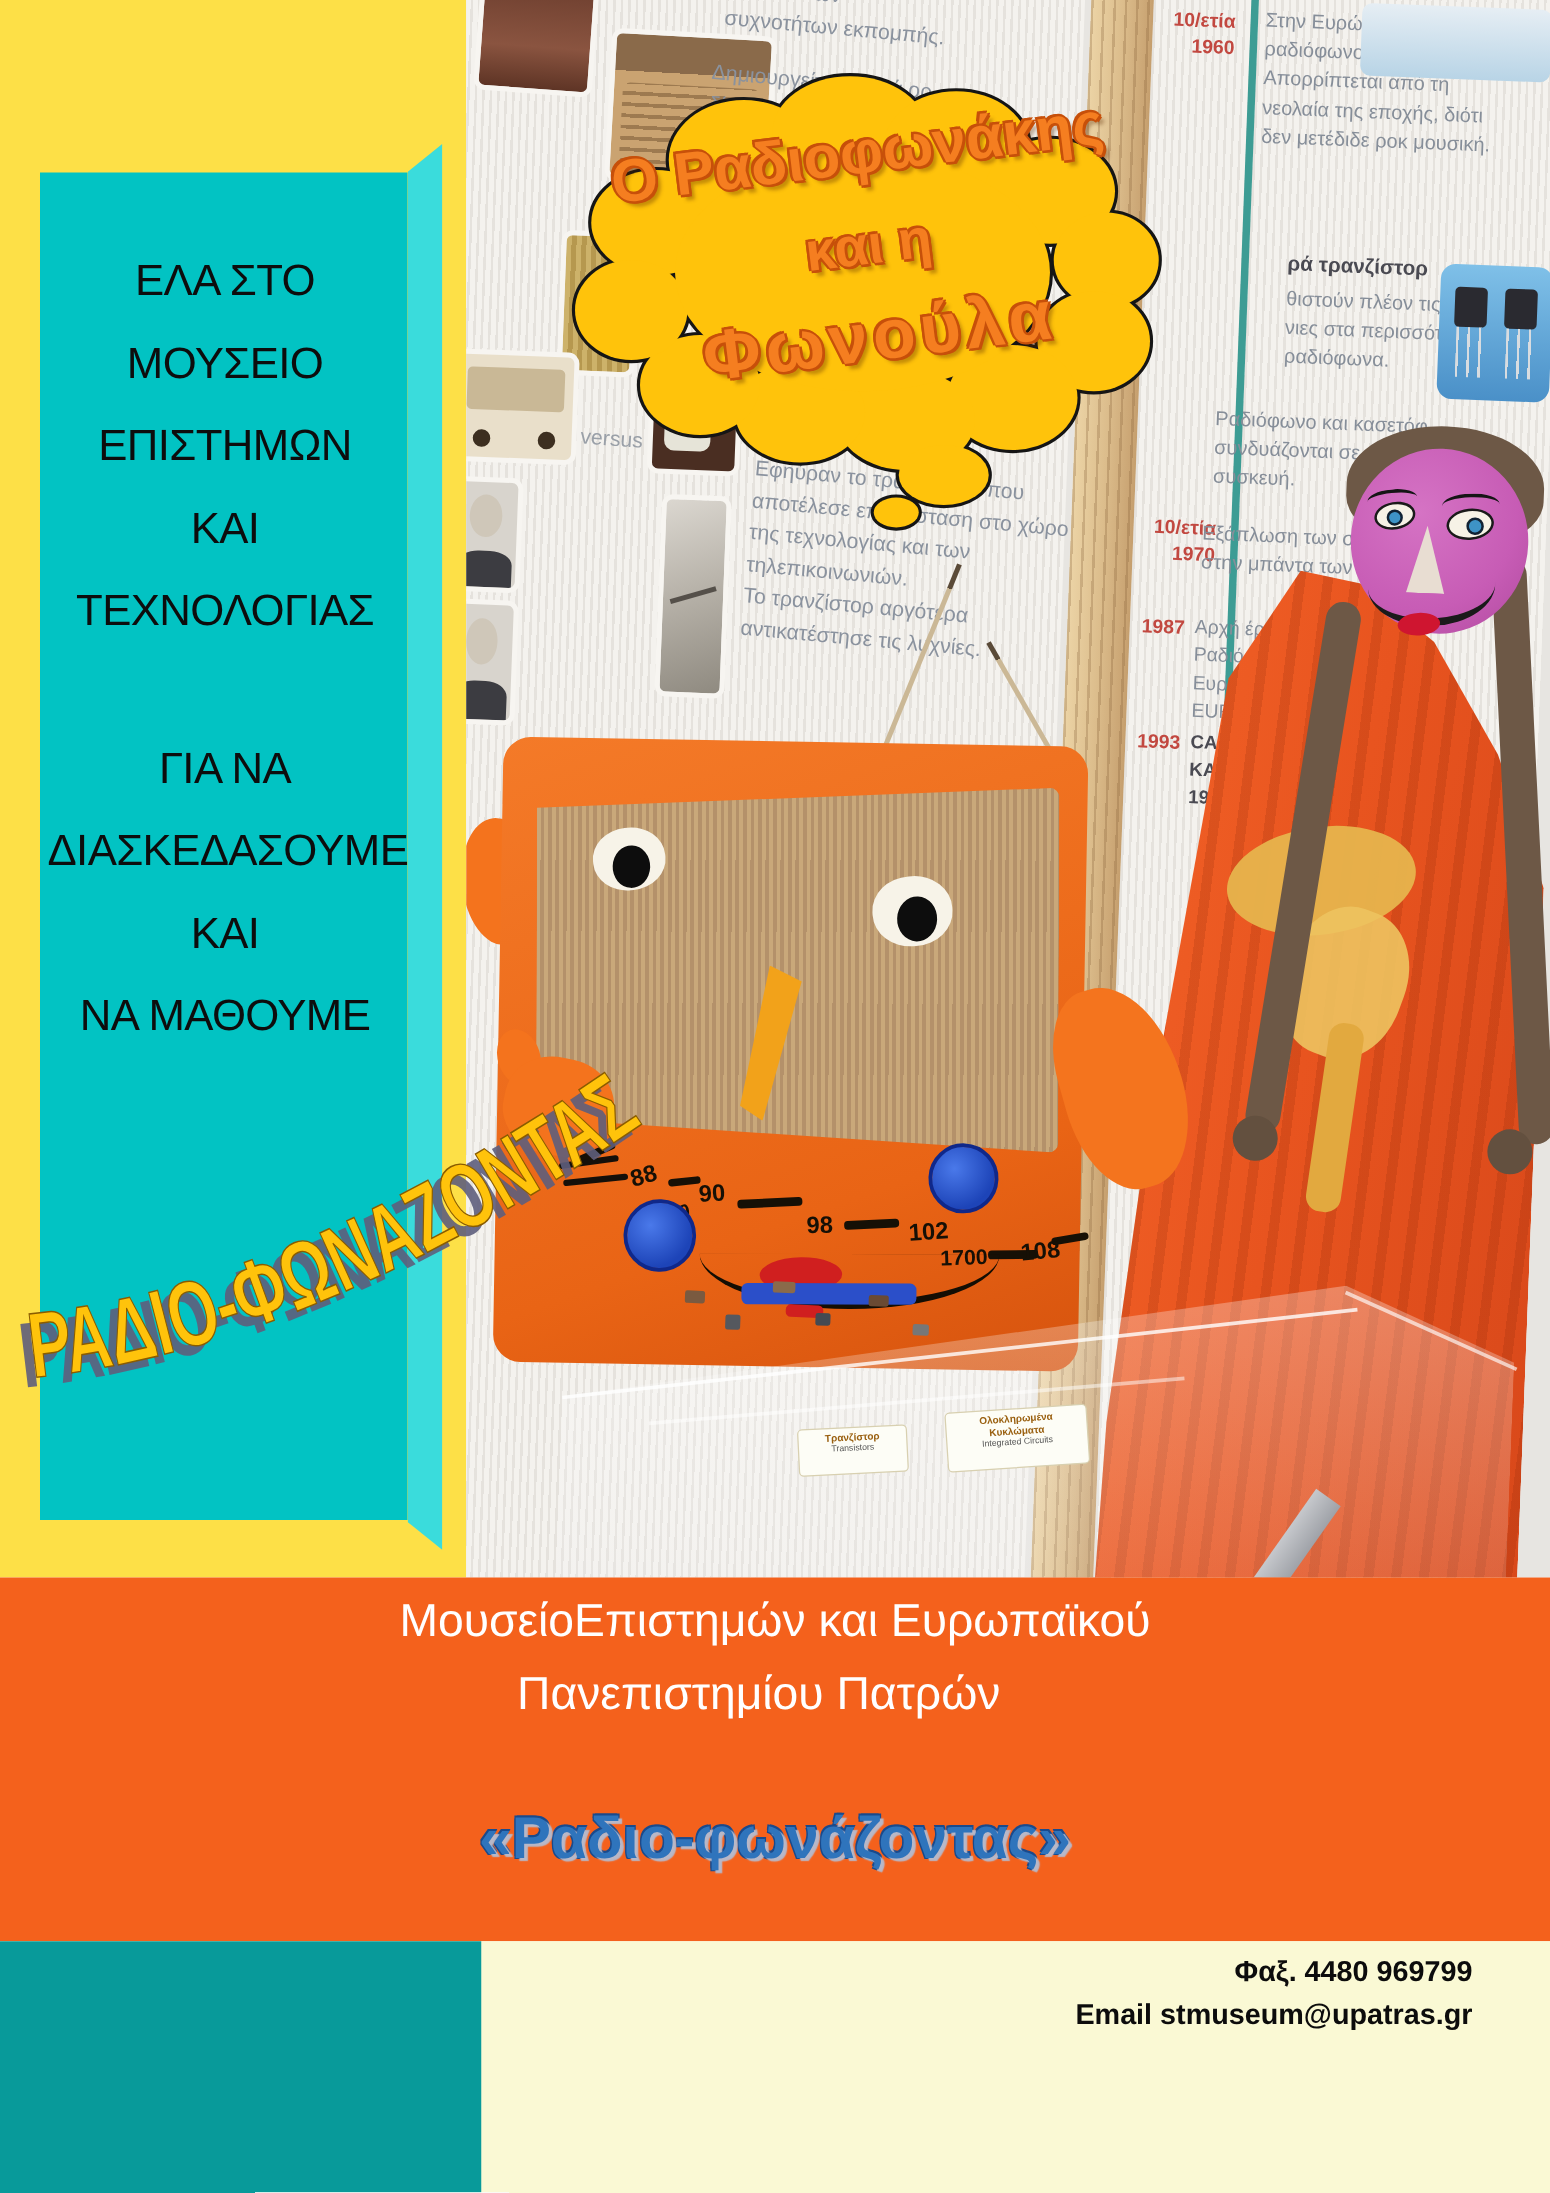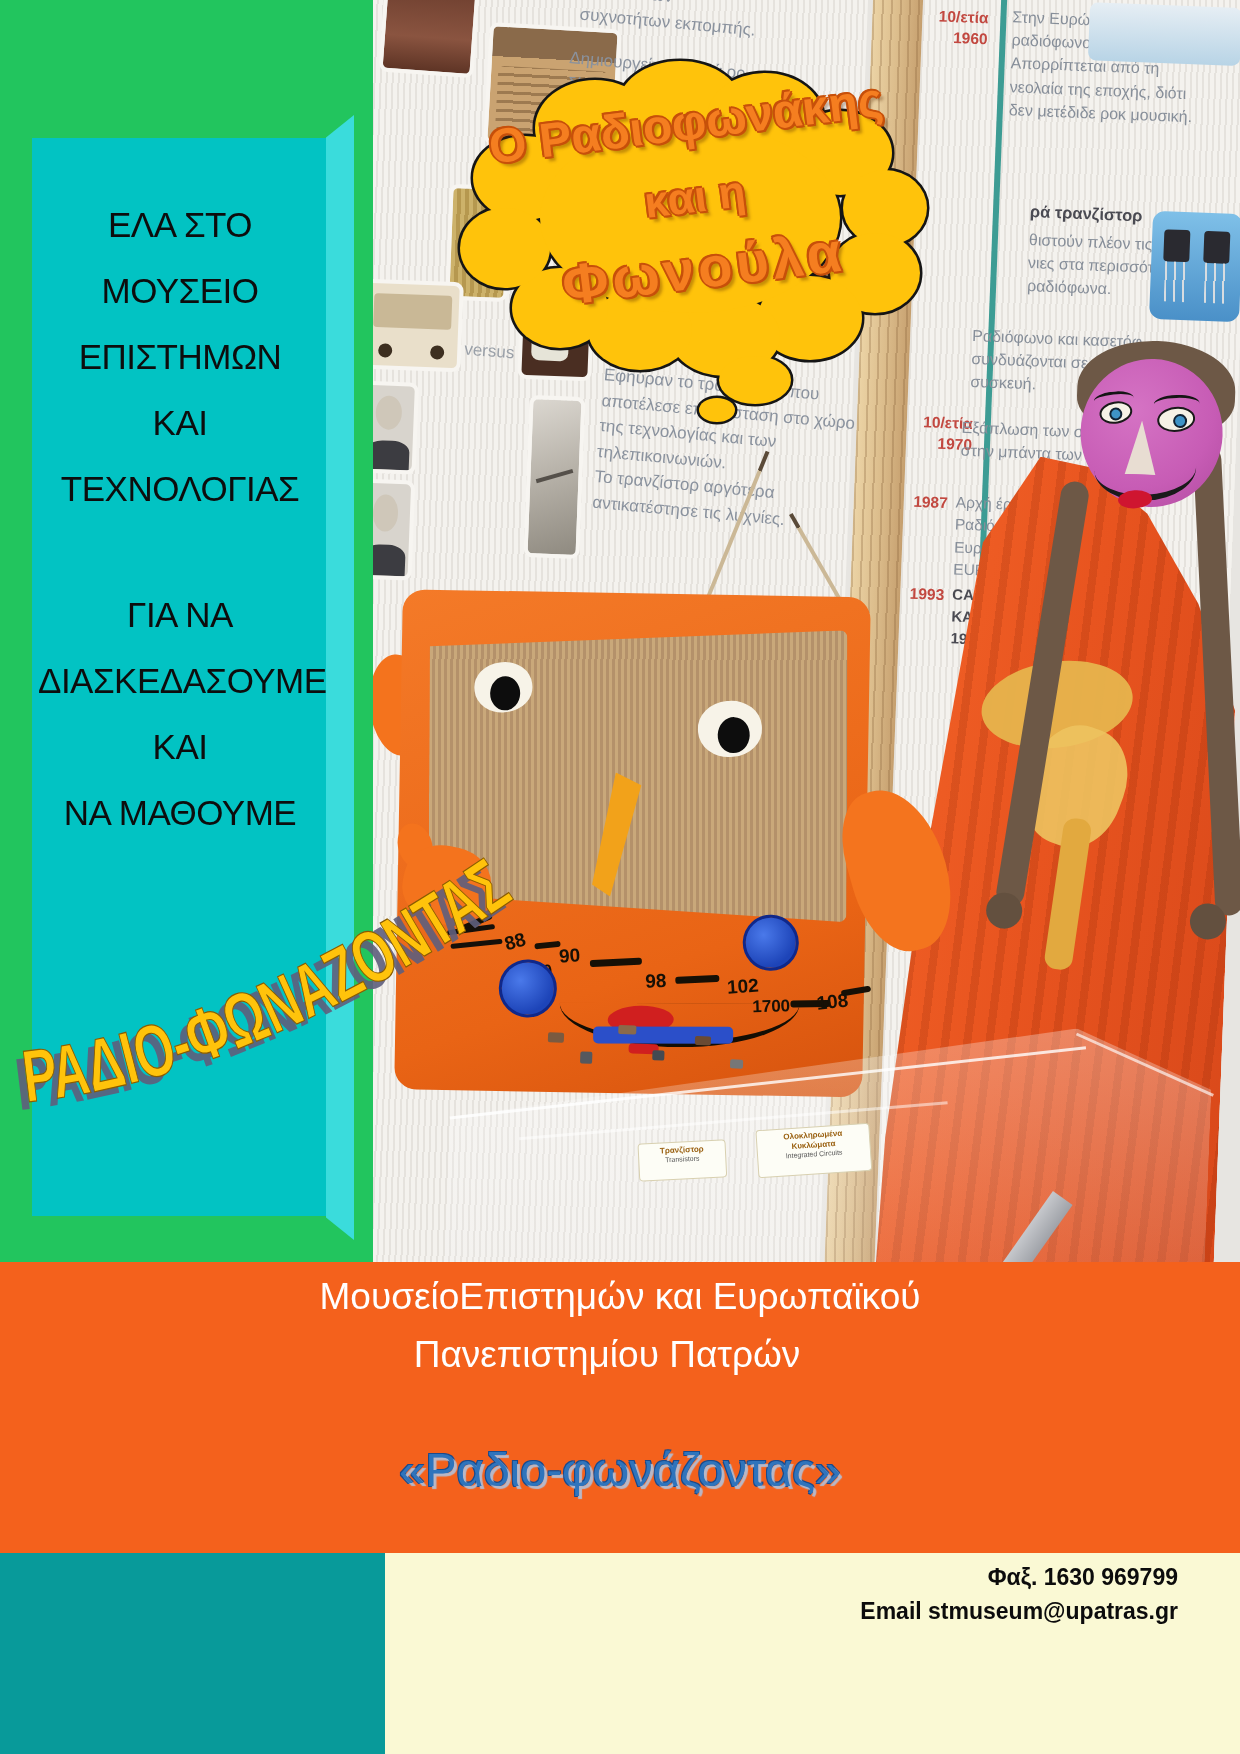--- a/index.html
+++ b/index.html
@@ -1,21 +1,21 @@
 <!DOCTYPE html>
 <html><head>
 <meta charset="utf-8">
 <style>
 *{margin:0;padding:0;box-sizing:border-box}
 html,body{width:1240px;background:#fff}
 .poster{position:relative;width:1240px;height:1754px;overflow:hidden;background:#fff;font-family:"Liberation Sans",sans-serif;color:#111}
 .pre{white-space:pre-line}
 
 
-.left-col{position:absolute;left:0;top:0;width:373px;height:1262px;background:#22c55e}
+.left-col{position:absolute;left:0;top:0;width:373px;height:1262px;background:#fde047}
 .box-face{position:absolute;left:32px;top:138px;width:294px;height:1078px;background:#02c3c3}
 .bevel{position:absolute;left:326px;top:115px;width:28px;height:1125px;background:#3adcdc;clip-path:polygon(0 2%,100% 0,100% 100%,0 98%)}
 .invite{position:absolute;left:38px;width:284px;text-align:center;font-size:35px;letter-spacing:-.5px;line-height:66px;color:#0d0d0d}
 .invite.top{top:192px}
 .invite.bottom{top:582px}
 
 
 .photo{position:absolute;left:373px;top:0;width:867px;height:1262px;overflow:hidden;background:#e7e5e1}
 .scene{position:absolute;left:-20px;top:-30px;width:940px;height:1330px;transform:rotate(2.2deg);transform-origin:470px 30px}
 .board-left{position:absolute;left:0;top:0;width:515px;height:1330px;background-color:#f4f2ee;background-image:repeating-linear-gradient(90deg,rgba(205,200,193,.38) 0 2px,rgba(255,255,255,0) 2px 6px)}
@@ -175,21 +175,21 @@
  text-shadow:2px 0 0 #c7500a,-2px 0 0 #c7500a,0 2px 0 #c7500a,0 -2px 0 #c7500a,2px 2px 0 #c7500a,-2px -2px 0 #c7500a,4px 5px 3px rgba(90,40,0,.35)}
 .cl1{font-size:48px}
 .cl2{font-size:44px;margin-top:22px}
 .cl3{font-size:56px;letter-spacing:4px;margin-top:14px}
 
 
 .orange-band{position:absolute;left:0;top:1262px;width:1240px;height:291px;background:#f4611c;color:#fff;text-align:center}
 .ob1{position:absolute;left:0;top:14px;width:1240px;font-size:37px}
 .ob2{position:absolute;left:0;top:72px;width:1214px;font-size:37px}
 .ob3{position:absolute;left:0;top:138px;width:1240px;font-size:26px}
-.ob4{position:absolute;left:0;top:180px;width:1240px;font-size:47px;font-weight:normal;color:#2f74bc;
+.ob4{position:absolute;left:0;top:180px;width:1240px;font-size:47px;font-weight:bold;color:#2f74bc;
  text-shadow:3px 3px 1px #b8b8c8,-1px -1px 0 #1a4a8c,1px -1px 0 #1a4a8c,-1px 1px 0 #1a4a8c}
 
 
 .cream{position:absolute;left:0;top:1553px;width:1240px;height:201px;background:#faf9d4}
 .teal-block{position:absolute;left:0;top:1553px;width:385px;height:201px;background:#089a9a}
 .contact{position:absolute;right:62px;top:1560px;width:700px;text-align:right;font-weight:bold;font-size:23px;line-height:34px;color:#0c0c0c}
 </style>
 </head>
 <body>
 
@@ -426,17 +426,17 @@
 
   <div class="orange-band">
     <div class="ob1">ΜουσείοΕπιστημών και Ευρωπαϊκού</div>
     <div class="ob2">Πανεπιστημίου Πατρών</div>
     <div class="ob4">«Ραδιο-φωνάζοντας»</div>
   </div>
 
   <div class="cream"></div>
   <div class="teal-block"></div>
   <div class="contact">
-    <div>Φαξ. 1630 969799</div>
+    <div>Φαξ. 4480 969799</div>
     <div>Email stmuseum@upatras.gr</div>
   </div>
 
 </div>
 
 </body></html>

